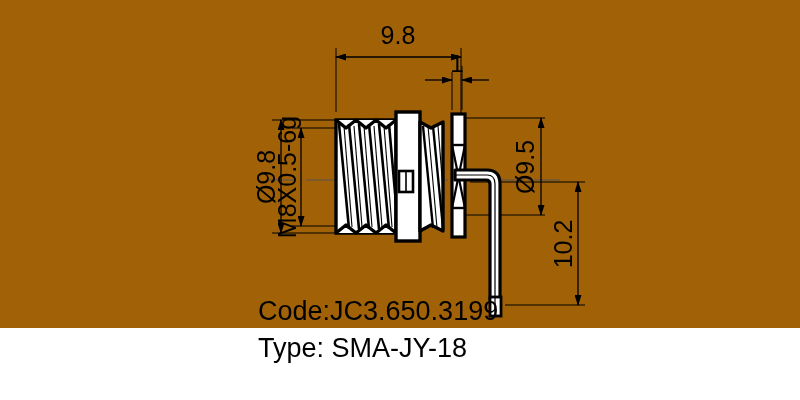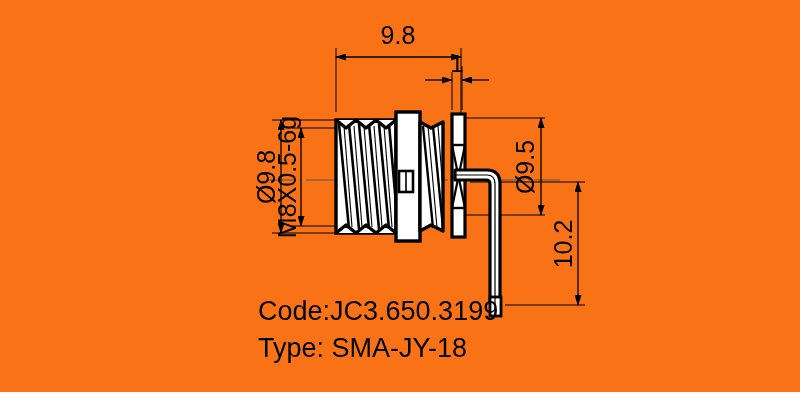--- a/index.html
+++ b/index.html
@@ -1,18 +1,18 @@
 <!DOCTYPE html>
 <html><head>
 <meta charset="utf-8">
 <style>
   html,body{margin:0;padding:0;background:#ffffff;}
   body{width:800px;height:400px;overflow:hidden;
        font-family:"Liberation Sans",sans-serif;color:#000;}
-  #stage{position:relative;width:800px;height:392px;background:#f97316;}
+  #stage{position:relative;width:800px;height:328px;background:#a16207;}
   svg{display:block;}
   .lbl{font-family:"Liberation Sans",sans-serif;fill:#000;}
 </style>
 </head>
 <body>
 
 <div id="stage">
 <svg width="800" height="400" viewBox="0 0 800 400">
 
   <g stroke="#000" stroke-width="1" fill="none">

